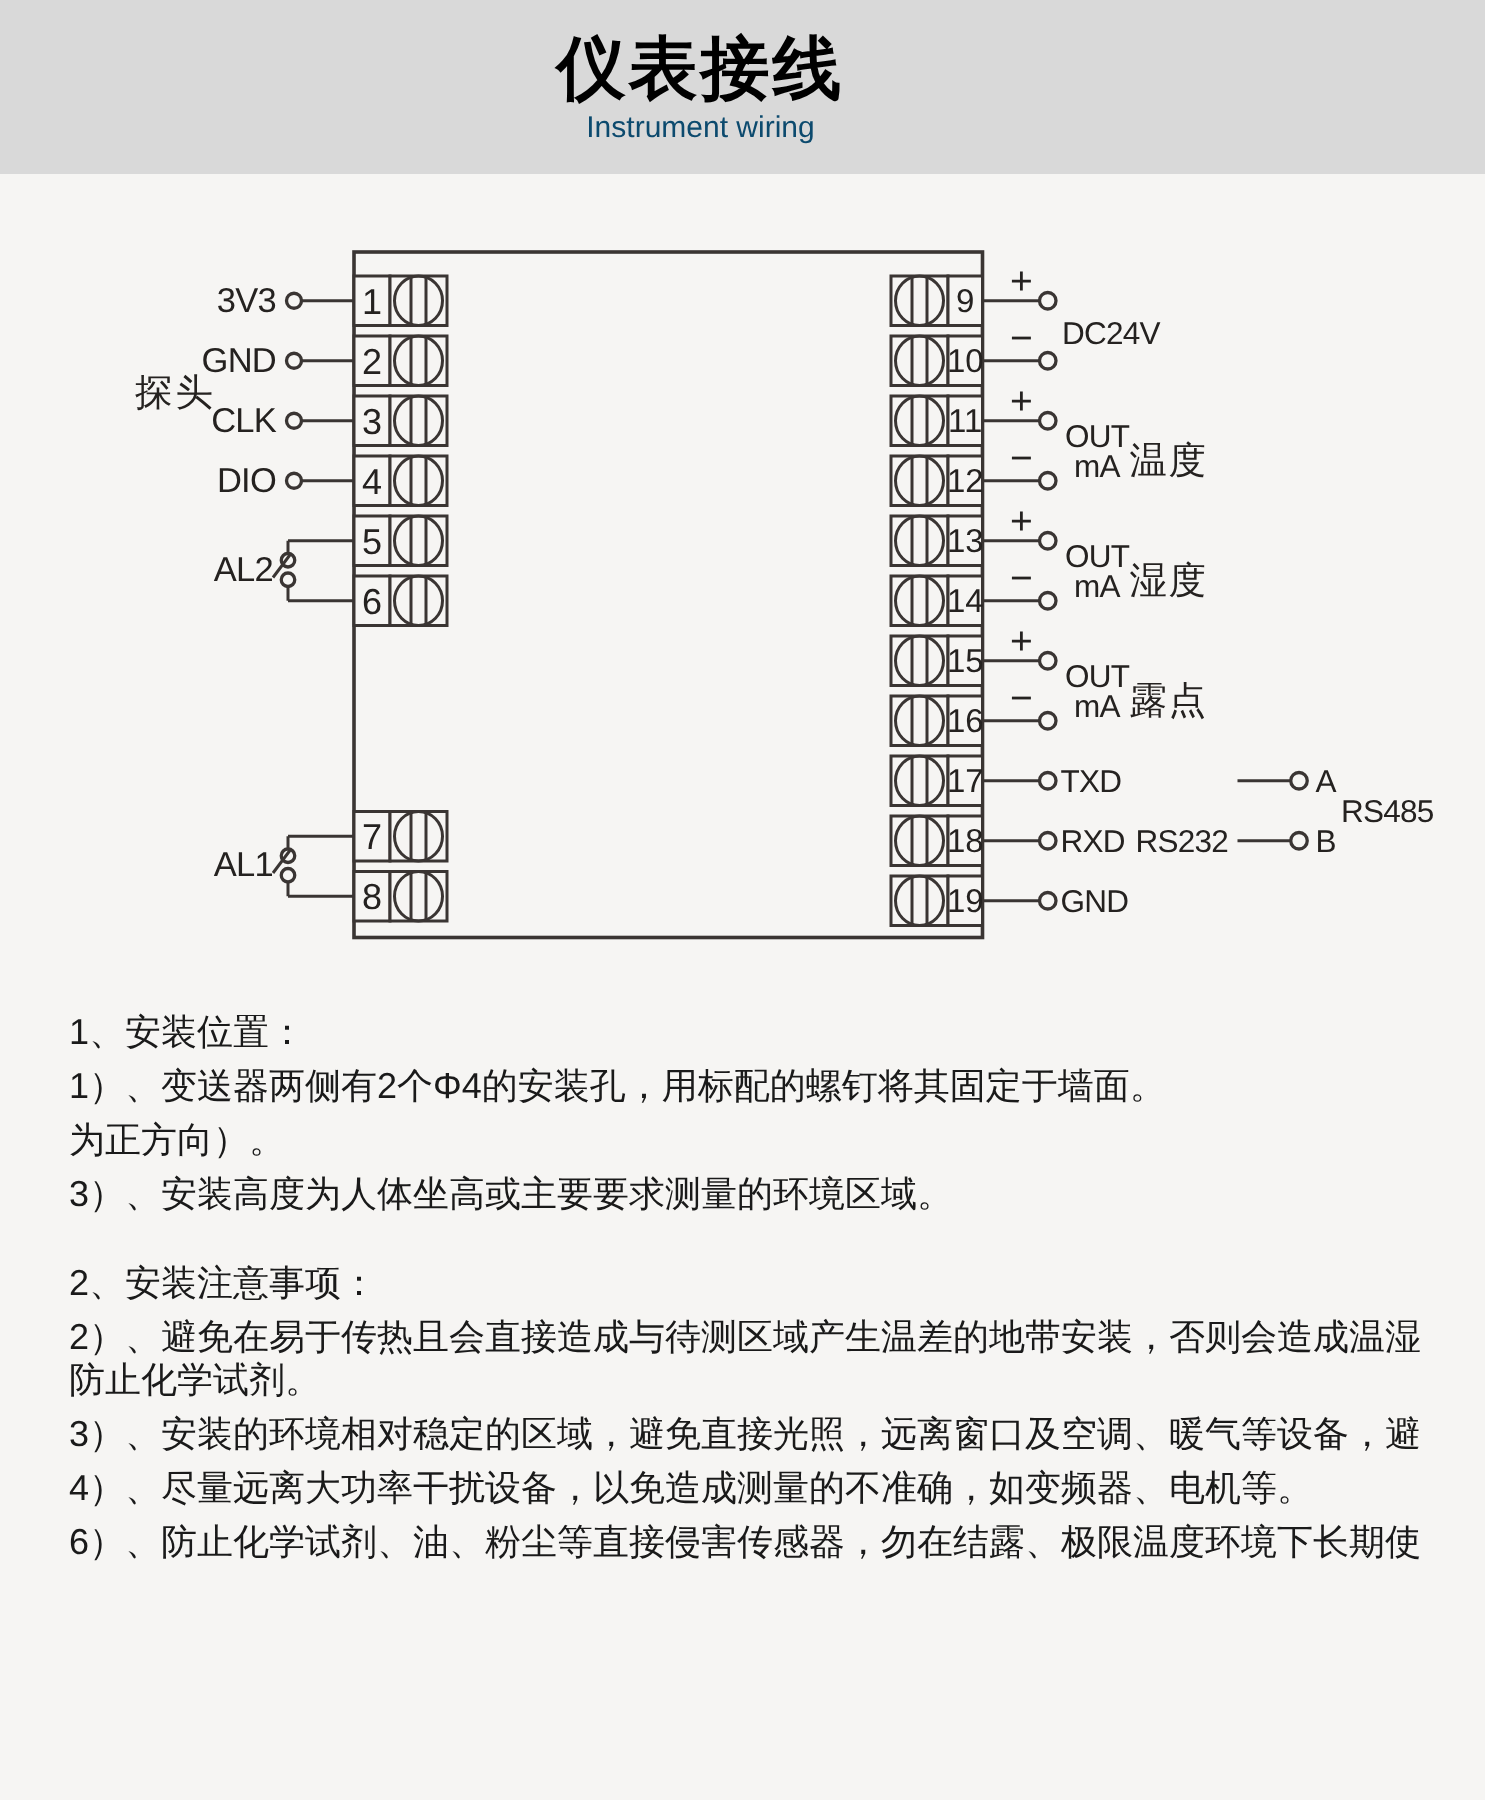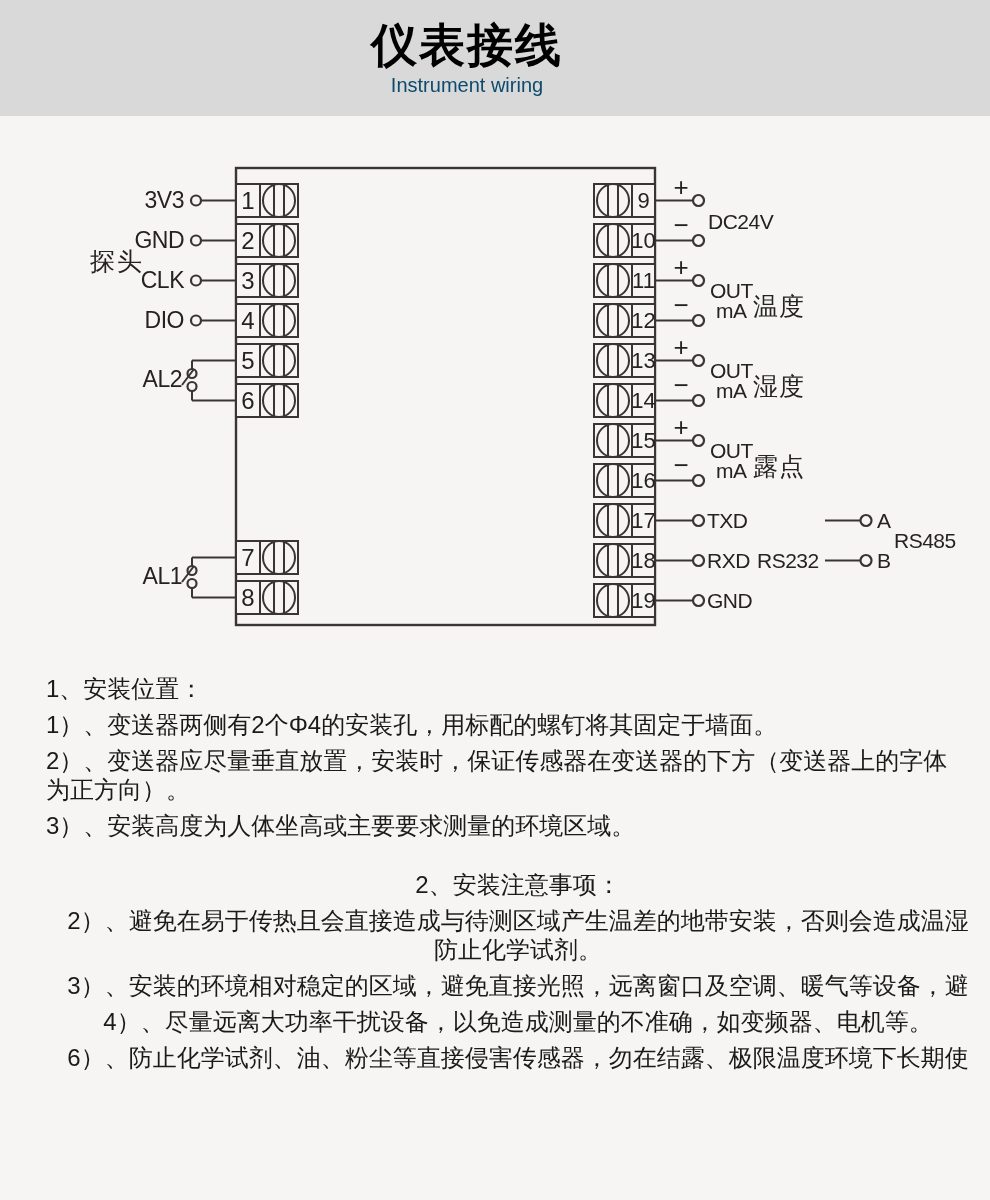--- a/index.html
+++ b/index.html
@@ -18,21 +18,21 @@
   .tn{font-size:24px;text-anchor:middle;}
   .tnr{font-size:22px;text-anchor:middle;}
   .pin{font-size:23px;text-anchor:end;letter-spacing:-0.5px;}
   .probe{font-size:25px;letter-spacing:2px;}
   .lbl{font-size:21px;letter-spacing:-0.5px;}
   .cjk{font-size:25px;letter-spacing:1px;}
   .sign{font-size:26px;text-anchor:middle;}
   
   .notes{position:absolute;top:662px;left:46px;width:944px;color:#1a1a1a;font-size:24px;line-height:29px;font-weight:500;margin-top:12px;}
   .para{margin-top:7px;}
-  .sec2{margin-top:30px;text-align:center;}
+  .sec2{margin-top:30px;}
 </style>
 </head>
 <body>
 
 <div class="page">
 
   <header>
     <h1>仪表接线</h1>
     <div class="subtitle">Instrument wiring</div>
   </header>
@@ -275,21 +275,20 @@
     <text class="lbl" x="894" y="548">RS485</text>
   </svg>
 
   <div class="notes">
     <section>
       <div class="line">1、安装位置：</div>
       <div class="para">
         <div class="line">1）、变送器两侧有2个Φ4的安装孔，用标配的螺钉将其固定于墙面。</div>
       </div>
       <div class="para">
-        <div class="line">2）、变送器应尽量垂直放置，安装时，保证传感器在变送器的下方（变送器上的字体</div>
         <div class="line">为正方向）。</div>
       </div>
       <div class="para">
         <div class="line">3）、安装高度为人体坐高或主要要求测量的环境区域。</div>
       </div>
     </section>
 
     <section class="sec2">
       <div class="line">2、安装注意事项：</div>
       <div class="para">

